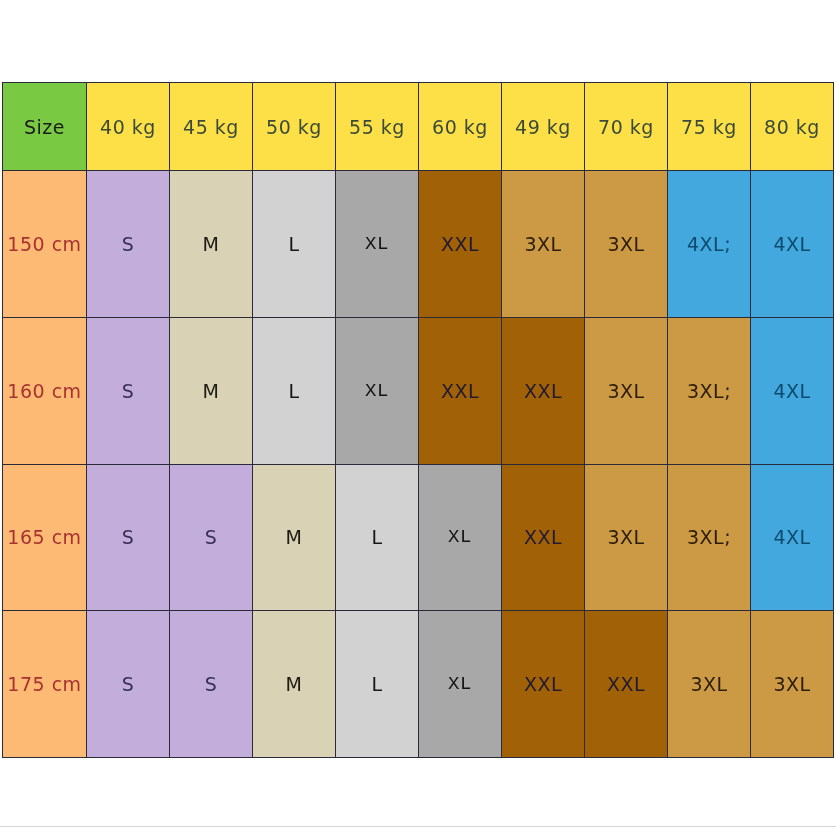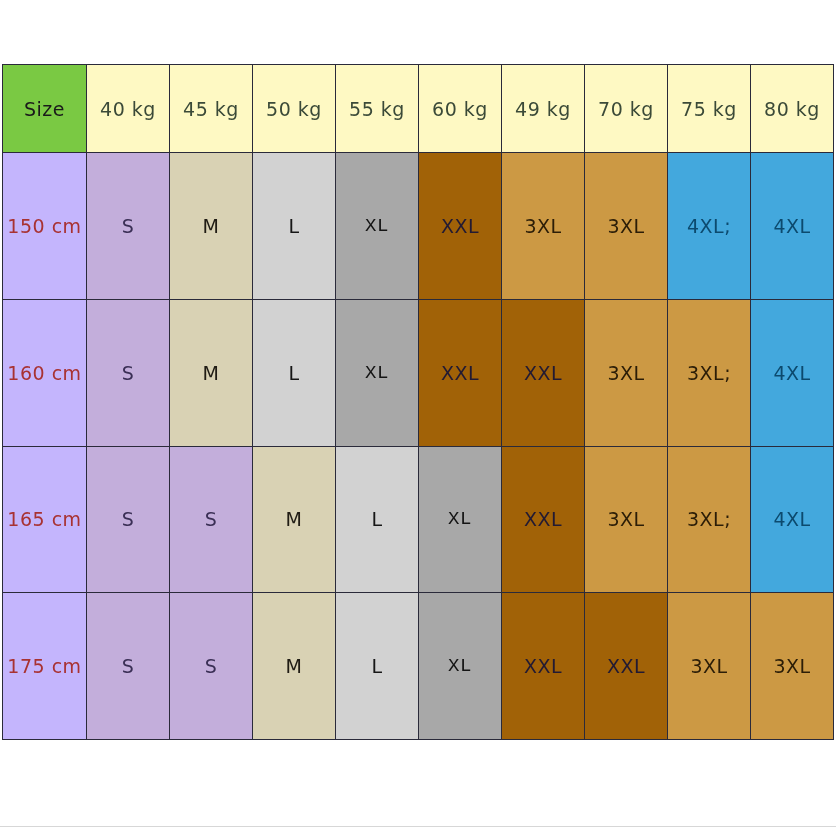--- a/index.html
+++ b/index.html
@@ -11,21 +11,21 @@
     width: 836px;
     height: 836px;
     font-family: "DejaVu Sans", "Liberation Sans", sans-serif;
     position: relative;
     overflow: hidden;
   }
 
   #chart-wrap {
     position: absolute;
     left: 2px;
-    top: 64px;
+    top: 82px;
     width: 832px;
     height: 676px;
   }
 
   table#size-table {
     width: 832px;
     height: 676px;
     border-collapse: collapse;
     table-layout: fixed;
   }
@@ -47,31 +47,31 @@
 
   
   tr.head-row { height: 88px; }
   th.size-head {
     background: #7ac943;
     color: #1a1a1a;
     font-weight: bold;
     font-size: 19px;
   }
   th.kg-head {
-    background: #fef9c3;
+    background: #fde047;
     color: #3b4a38;
     font-size: 19px;
     letter-spacing: 1px;
   }
 
   
   tr.body-row { height: 98px; }
 
   td.row-label {
-    background: #c4b5fd;
+    background: #fdba74;
     color: #a83232;
     font-size: 19px;
     letter-spacing: 0.3px;
   }
 
   
   td.sz-S   { background: #c3aedb; color: #3a2f55; }
   td.sz-M   { background: #d9d2b4; color: #201c14; }
   td.sz-L   { background: #d2d2d2; color: #171717; }
   td.sz-XL  { background: #a8a8a8; color: #141414; font-family: Liberation Mono, monospace; }

